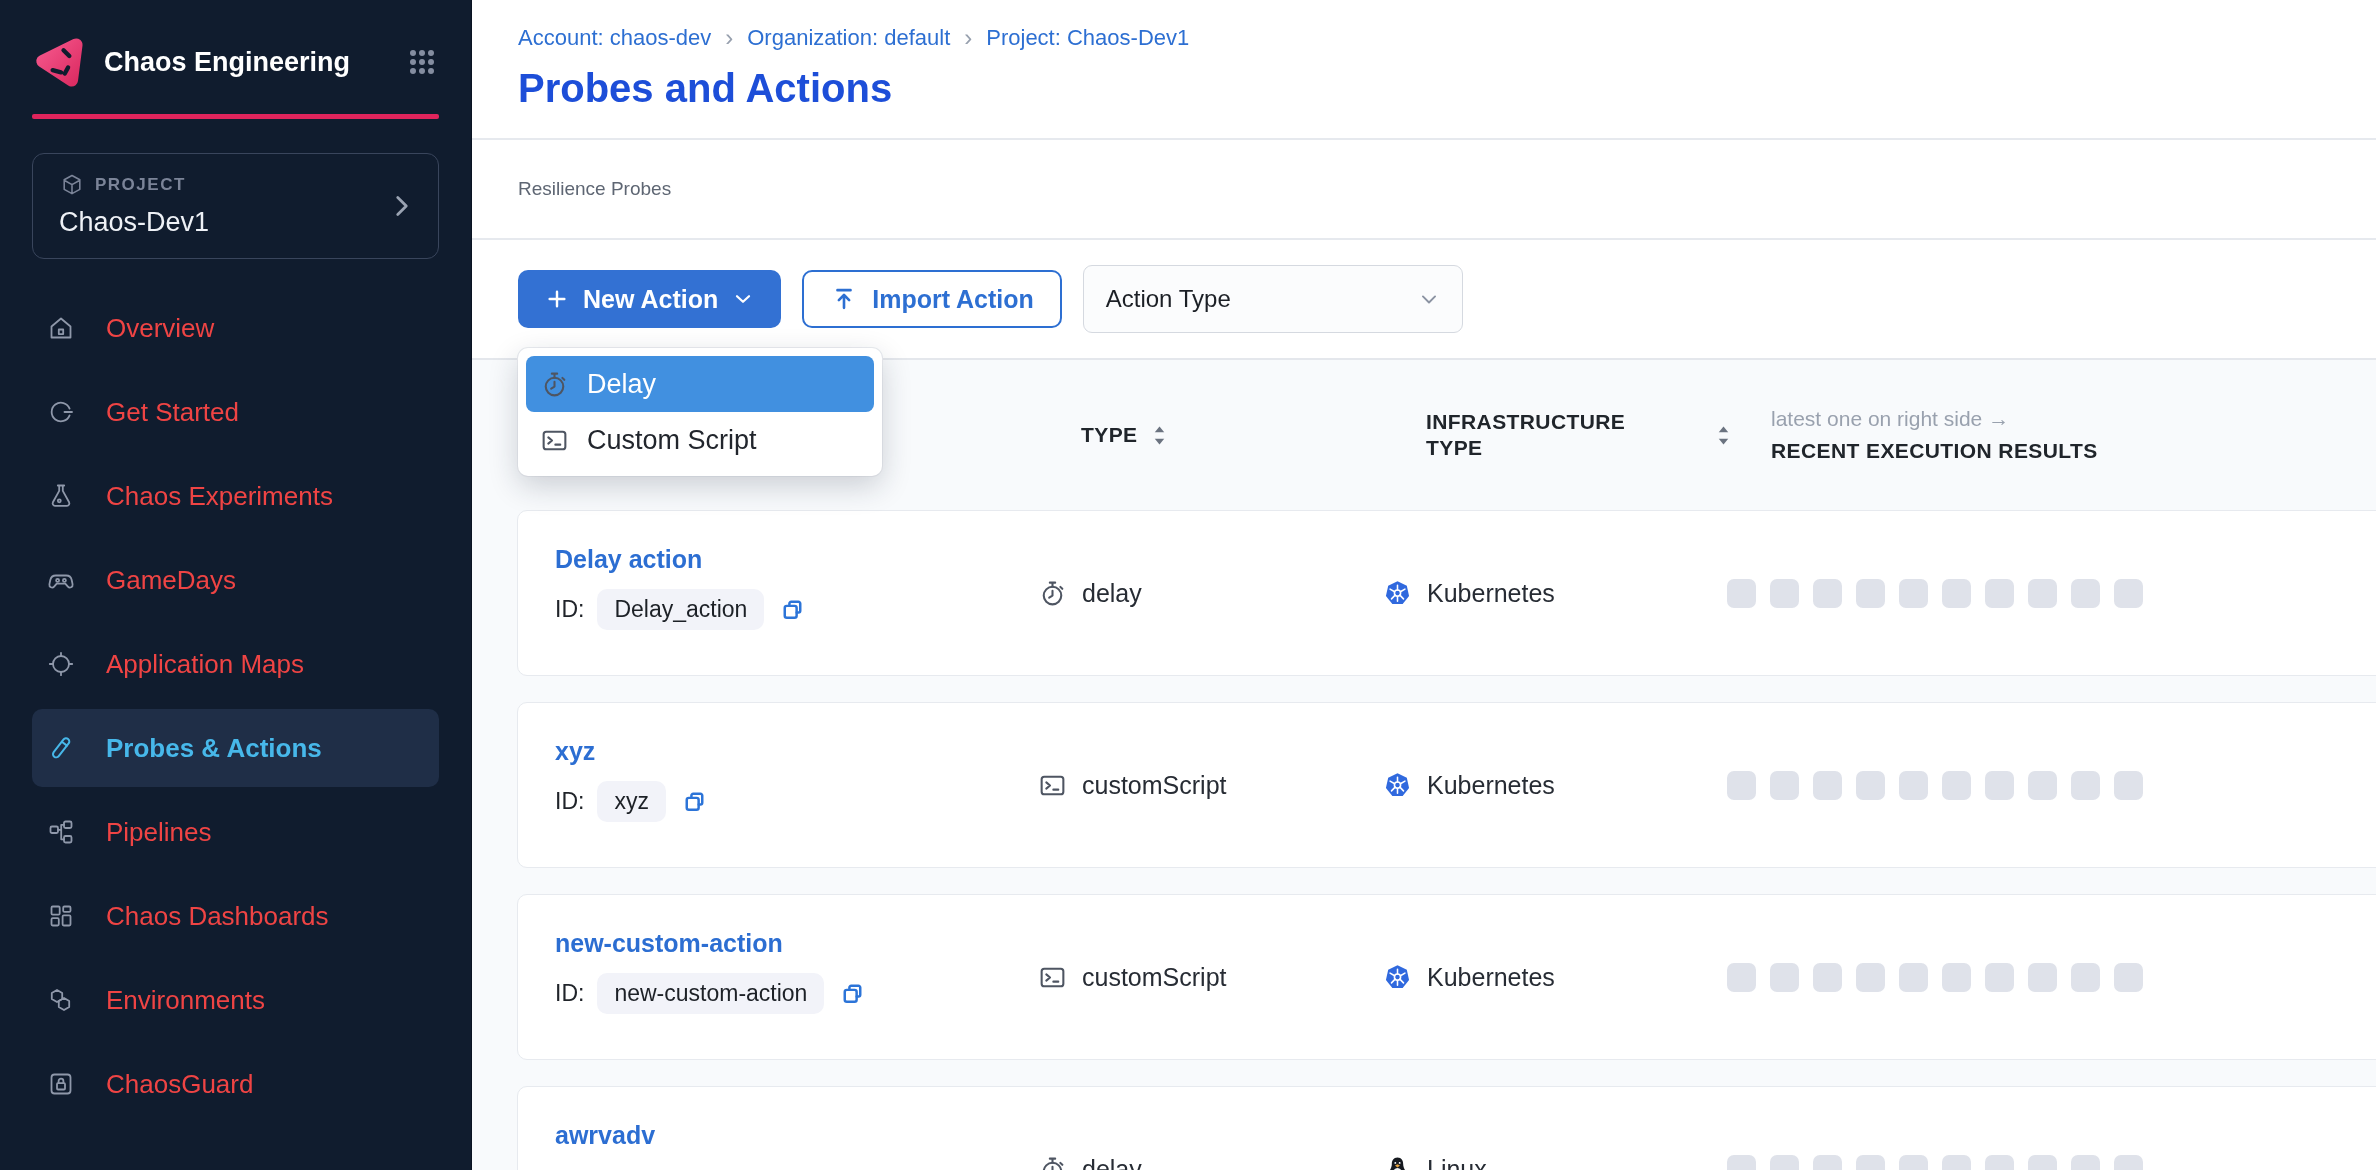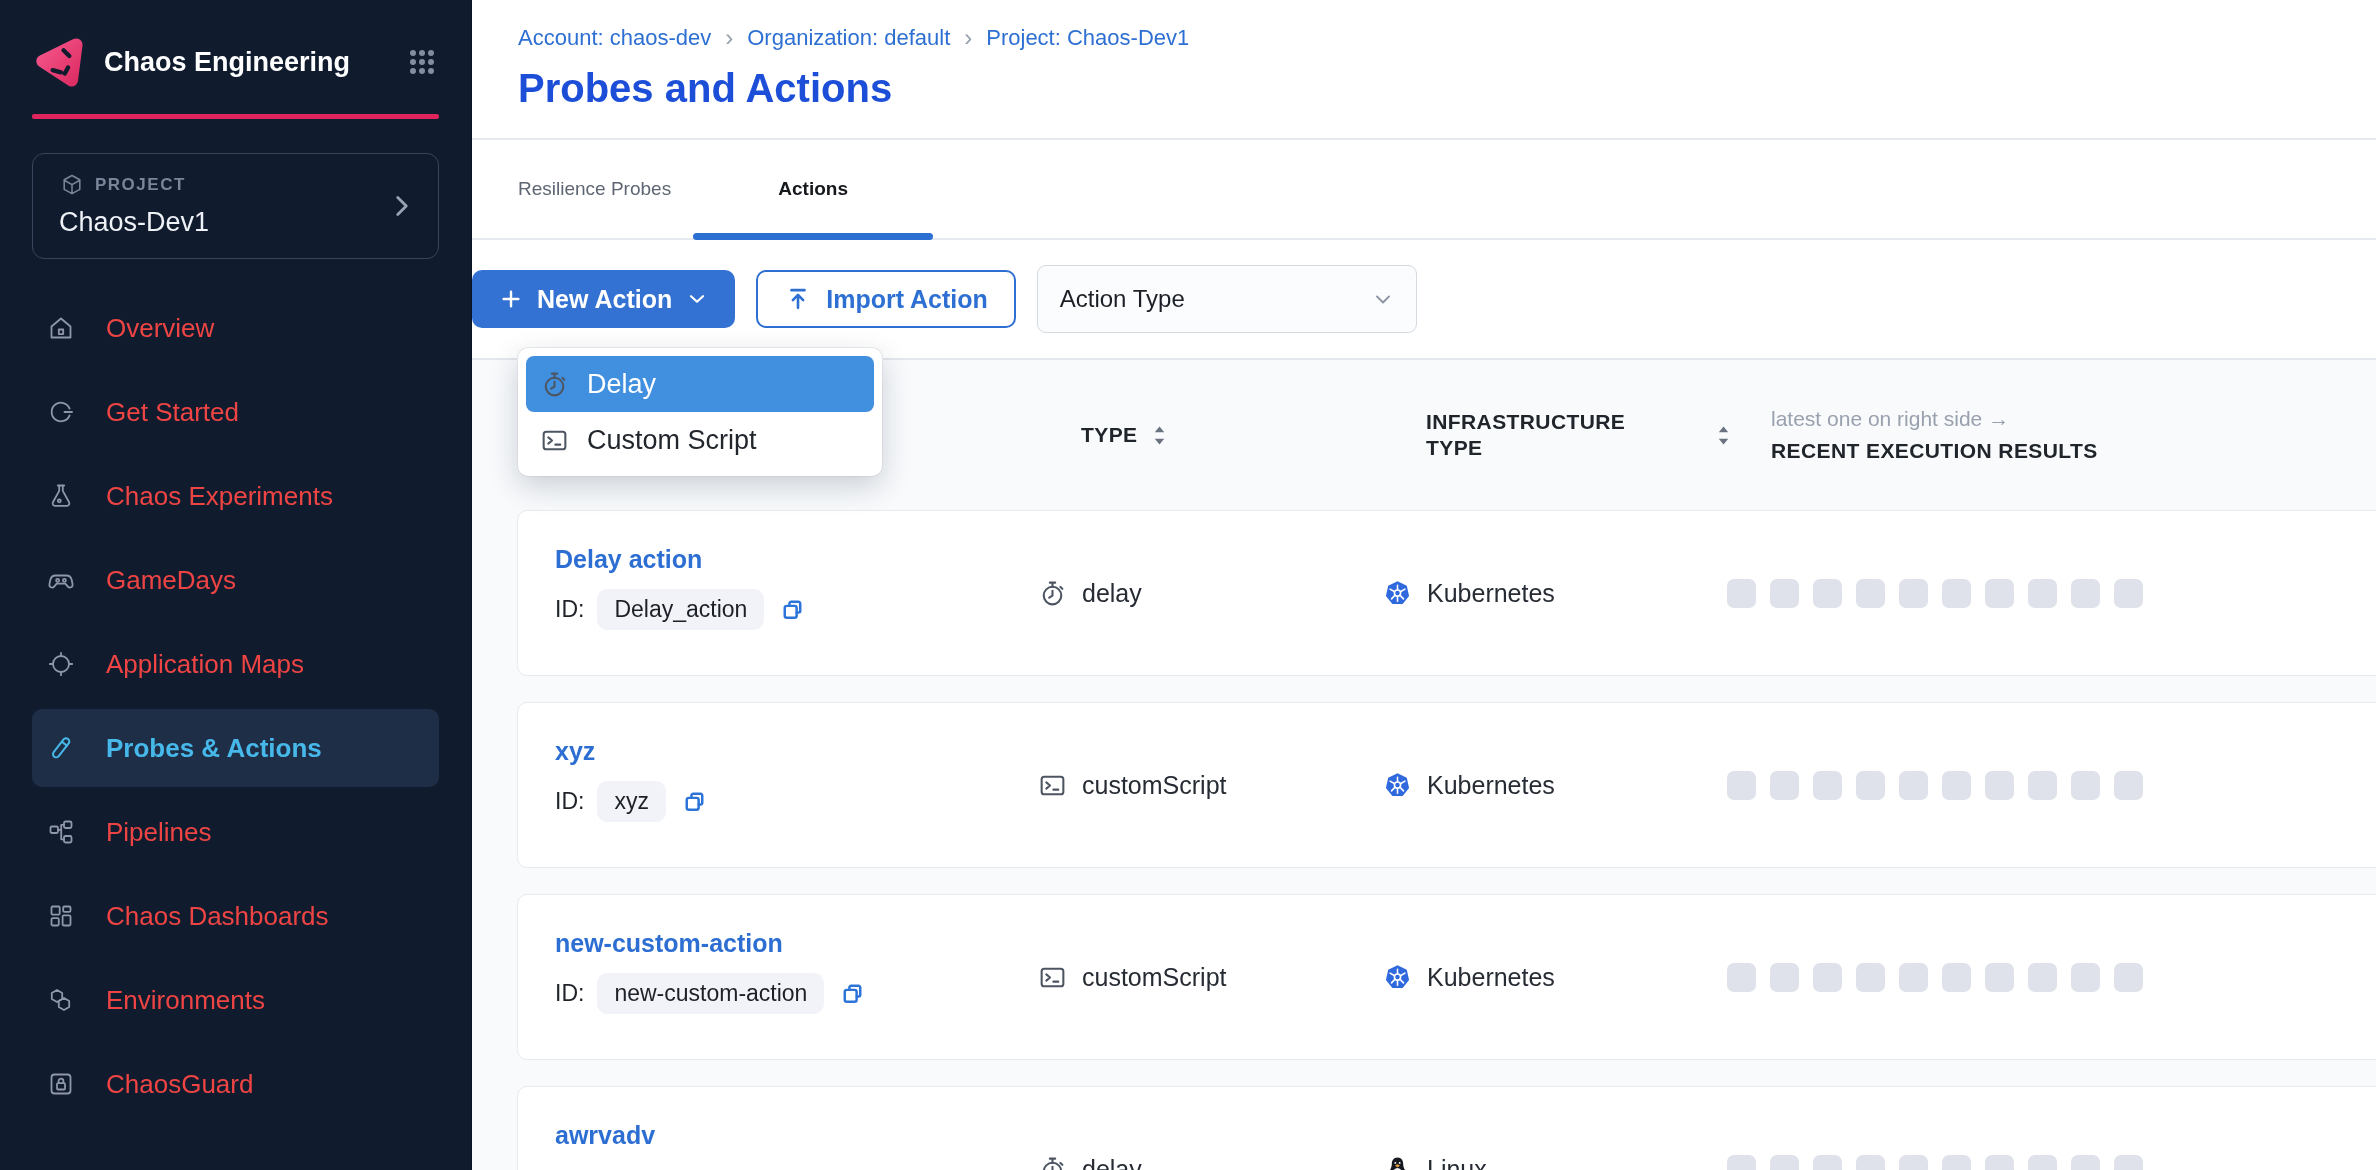--- a/index.html
+++ b/index.html
@@ -42,21 +42,21 @@
   .page-title { margin-top:14px; font-size:40px; font-weight:bold; color:#1d4ed8; }
 
   .tabs { height:100px; border-bottom:2px solid #e6e9ee; display:flex; align-items:center; padding-left:46px; }
   .tab { font-size:19px; cursor:pointer; }
   .tab-inactive { color:#5e6673; }
   .tab-active-wrap { width:240px; margin-left:22px; height:100%; display:flex; align-items:center;
     justify-content:center; position:relative; cursor:pointer; }
   .tab-active { color:#15181c; font-weight:bold; }
   .tab-underline { position:absolute; left:0; right:0; bottom:-2px; height:7px; background:#2b6fd3; border-radius:4px; }
 
-  .toolbar { height:118px; display:flex; align-items:center; gap:21px; }
+  .toolbar { height:118px; display:flex; align-items:center; padding-left:46px; gap:21px; }
   .btn-primary { height:58px; padding:0 26px; background:#3371d3; border:none; border-radius:10px;
     color:#fff; font-size:25px; font-weight:bold; display:flex; align-items:center; gap:13px; cursor:pointer;
     font-family:inherit; }
   .btn-outline { height:58px; padding:0 26px; background:#fff; border:2px solid #2d6fd2; border-radius:10px;
     color:#2d6fd2; font-size:25px; font-weight:bold; display:flex; align-items:center; gap:14px; cursor:pointer;
     font-family:inherit; }
   .select { height:68px; width:380px; background:#fbfcfd; border:1.5px solid #d5d9e0; border-radius:9px;
     display:flex; align-items:center; justify-content:space-between; padding:0 20px 0 22px;
     font-size:24px; color:#1c2026; cursor:pointer; }
 
@@ -231,24 +231,20 @@
         <span class="crumb-sep">›</span>
         <a class="crumb">Organization: default</a>
         <span class="crumb-sep">›</span>
         <a class="crumb">Project: Chaos-Dev1</a>
       </div>
       <div class="page-title">Probes and Actions</div>
     </div>
 
     <div class="tabs">
       <div class="tab tab-inactive">Resilience Probes</div>
-      <div class="tab-active-wrap">
-        <span class="tab tab-active">Actions</span>
-        <span class="tab-underline"></span>
-      </div>
     </div>
 
     <div class="toolbar">
       <button class="btn-primary">
         <svg width="26" height="26" viewBox="0 0 30 30">
           <path d="M15 6.5v17 M6.5 15h17" stroke="#fff" stroke-width="2.8" stroke-linecap="round" fill="none"></path>
         </svg>
         <span>New Action</span>
         <svg width="24" height="24" viewBox="0 0 30 30">
           <path d="M7.5 11.5l7.5 7 7.5-7" stroke="#fff" stroke-width="2.8" stroke-linecap="round" stroke-linejoin="round" fill="none"></path>

